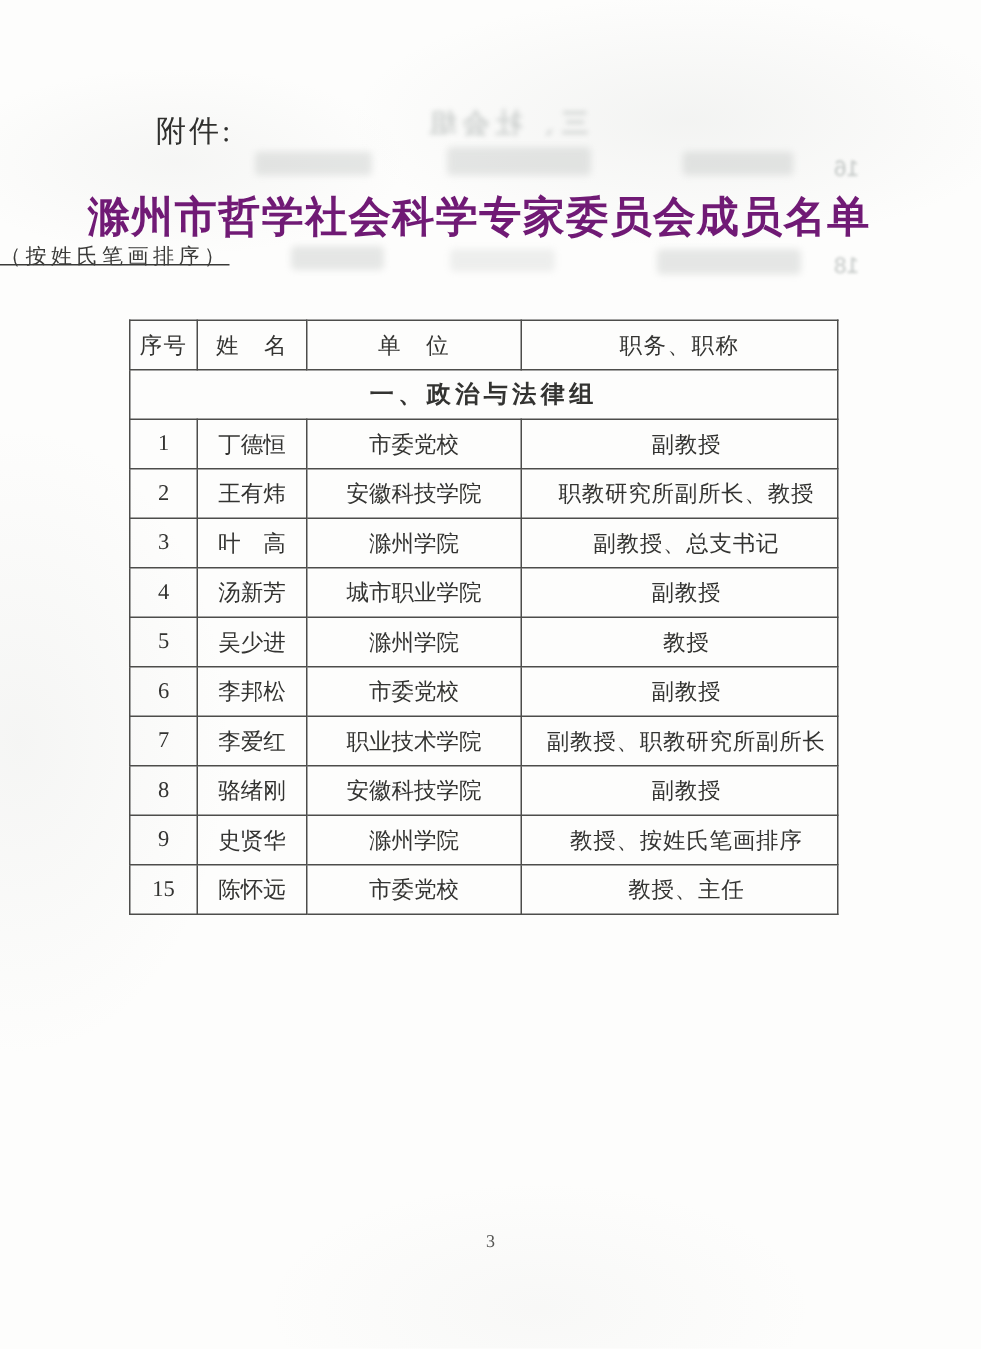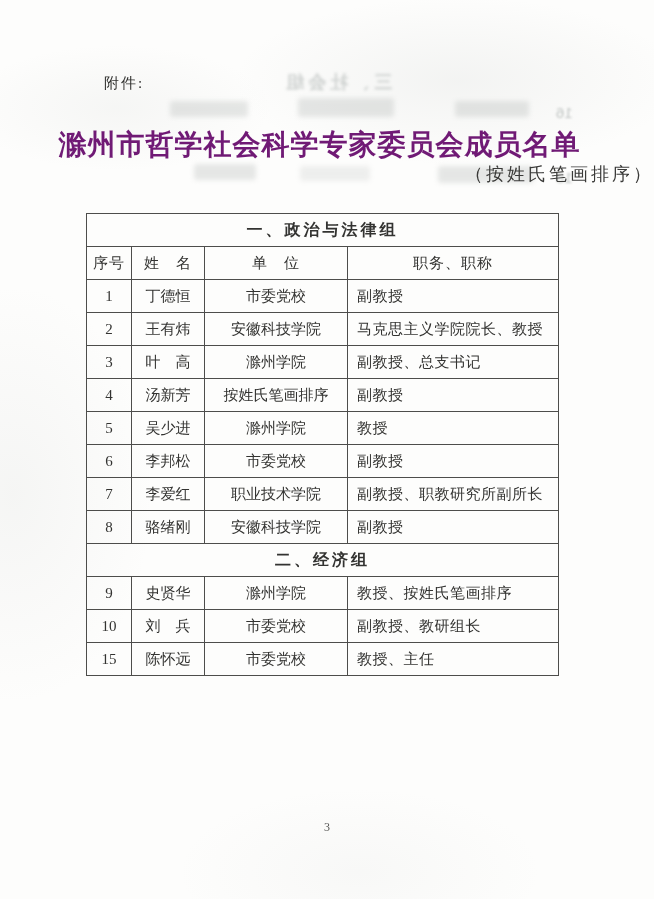--- a/index.html
+++ b/index.html
@@ -47,37 +47,38 @@
   }
   .sm1 { left: 170px; top: 101px; width: 78px;  height: 16px; }
   .sm2 { left: 298px; top: 98px;  width: 96px;  height: 19px; }
   .sm3 { left: 455px; top: 101px; width: 74px;  height: 16px; }
   .sm4 { left: 194px; top: 164px; width: 62px;  height: 16px; }
   .sm5 { left: 300px; top: 166px; width: 70px;  height: 15px; opacity: .18; }
   .sm6 { left: 438px; top: 166px; width: 96px;  height: 17px; }
 
   .attachment {
     position: absolute; left: 104px; top: 74px;
-    font-size: 15px; letter-spacing: 2px;
+    font-size: 20px; letter-spacing: 2px;
   }
   .title {
     position: absolute; left: 0; right: 15px; top: 126px;
     text-align: center;
     font-family: "Liberation Sans", "DejaVu Sans", sans-serif;
     font-weight: bold;
     font-size: 28px;
     letter-spacing: 1px;
     color: #701a75;
   }
   .subtitle {
     position: absolute; left: 0; right: 0; top: 162px;
-    text-align: right;
-    font-size: 18px;
+    text-align: left;
+    font-size: 14px;
     letter-spacing: 3px;
     color: #3a3a38;
+    text-decoration: underline;
   }
 
   table.members {
     position: absolute; left: 86px; top: 213px;
     width: 472px;
     border-collapse: collapse;
     table-layout: fixed;
     font-size: 15px;
   }
   table.members td {
@@ -89,21 +90,21 @@
   td.section-heading {
     height: 28px;
     text-align: center;
     font-weight: bold;
     font-size: 16px;
     letter-spacing: 3px;
     color: #2c2c2a;
   }
   td.col-header { text-align: center; letter-spacing: 1px; }
   td.c0, td.c1, td.c2 { text-align: center; }
-  td.c3 { text-align: left; padding-left: 9px; letter-spacing: .5px; }
+  td.c3 { text-align: center; padding-left: 9px; letter-spacing: .5px; }
 
   .page-number {
     position: absolute; left: 0; right: 0; top: 820px;
     text-align: center;
     font-size: 12px;
     color: #555553;
   }
 </style>
 </head>
 <body>
@@ -126,50 +127,50 @@
 
 <table class="members">
   <colgroup>
     <col style="width:45px">
     <col style="width:73px">
     <col style="width:143px">
     <col style="width:211px">
   </colgroup>
   <tbody id="table-body">
       <tr>
-        <td colspan="4" class="section-heading">一、政治与法律组</td>
-      </tr>
-      <tr>
         <td class="col-header">序号</td>
         <td class="col-header">姓　名</td>
         <td class="col-header">单　位</td>
         <td class="col-header">职务、职称</td>
       </tr>
       <tr>
+        <td colspan="4" class="section-heading">一、政治与法律组</td>
+      </tr>
+      <tr>
         <td class="c0">1</td>
         <td class="c1">丁德恒</td>
         <td class="c2">市委党校</td>
         <td class="c3">副教授</td>
       </tr>
       <tr>
         <td class="c0">2</td>
         <td class="c1">王有炜</td>
         <td class="c2">安徽科技学院</td>
-        <td class="c3">马克思主义学院院长、教授</td>
+        <td class="c3">职教研究所副所长、教授</td>
       </tr>
       <tr>
         <td class="c0">3</td>
         <td class="c1">叶　高</td>
         <td class="c2">滁州学院</td>
         <td class="c3">副教授、总支书记</td>
       </tr>
       <tr>
         <td class="c0">4</td>
         <td class="c1">汤新芳</td>
-        <td class="c2">按姓氏笔画排序</td>
+        <td class="c2">城市职业学院</td>
         <td class="c3">副教授</td>
       </tr>
       <tr>
         <td class="c0">5</td>
         <td class="c1">吴少进</td>
         <td class="c2">滁州学院</td>
         <td class="c3">教授</td>
       </tr>
       <tr>
         <td class="c0">6</td>
@@ -183,35 +184,26 @@
         <td class="c2">职业技术学院</td>
         <td class="c3">副教授、职教研究所副所长</td>
       </tr>
       <tr>
         <td class="c0">8</td>
         <td class="c1">骆绪刚</td>
         <td class="c2">安徽科技学院</td>
         <td class="c3">副教授</td>
       </tr>
       <tr>
-        <td colspan="4" class="section-heading">二、经济组</td>
-      </tr>
-      <tr>
         <td class="c0">9</td>
         <td class="c1">史贤华</td>
         <td class="c2">滁州学院</td>
         <td class="c3">教授、按姓氏笔画排序</td>
       </tr>
       <tr>
-        <td class="c0">10</td>
-        <td class="c1">刘　兵</td>
-        <td class="c2">市委党校</td>
-        <td class="c3">副教授、教研组长</td>
-      </tr>
-      <tr>
         <td class="c0">15</td>
         <td class="c1">陈怀远</td>
         <td class="c2">市委党校</td>
         <td class="c3">教授、主任</td>
       </tr>
     </tbody>
 </table>
 
 <div class="page-number">3</div>
 

